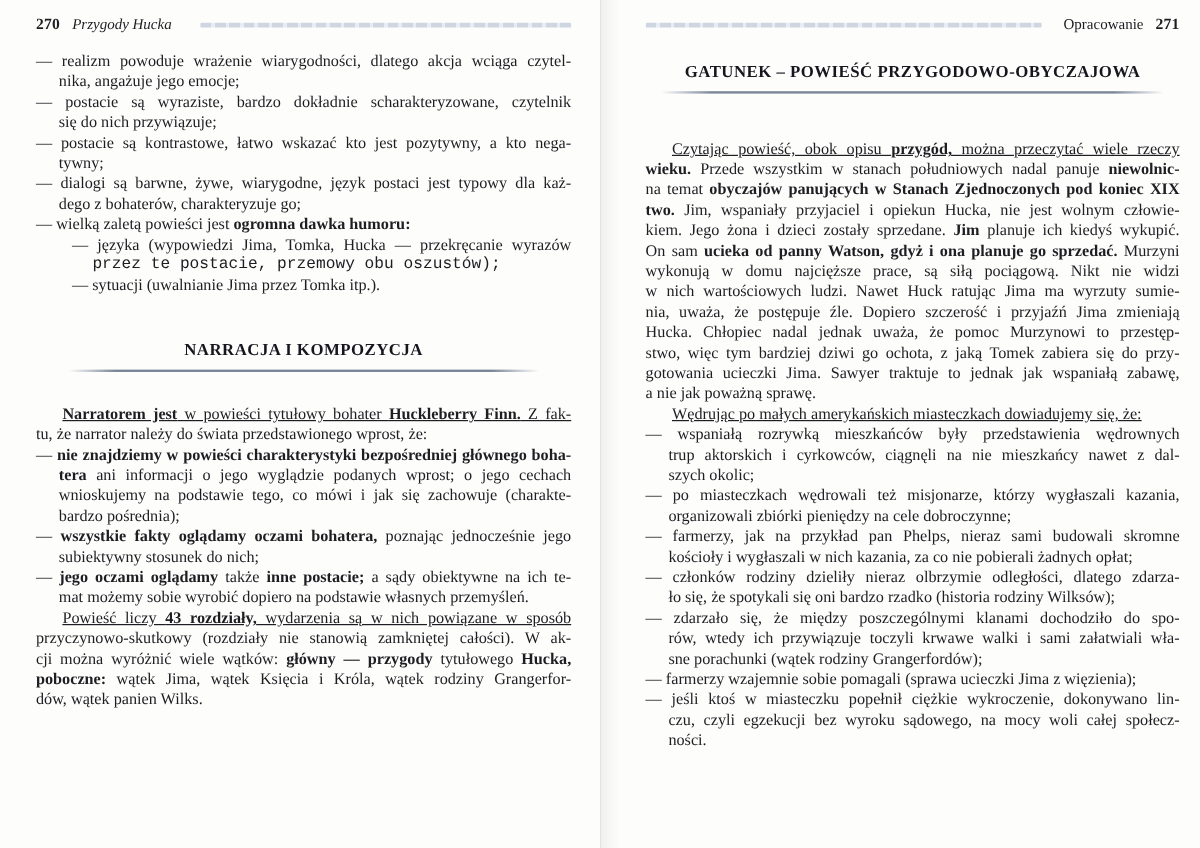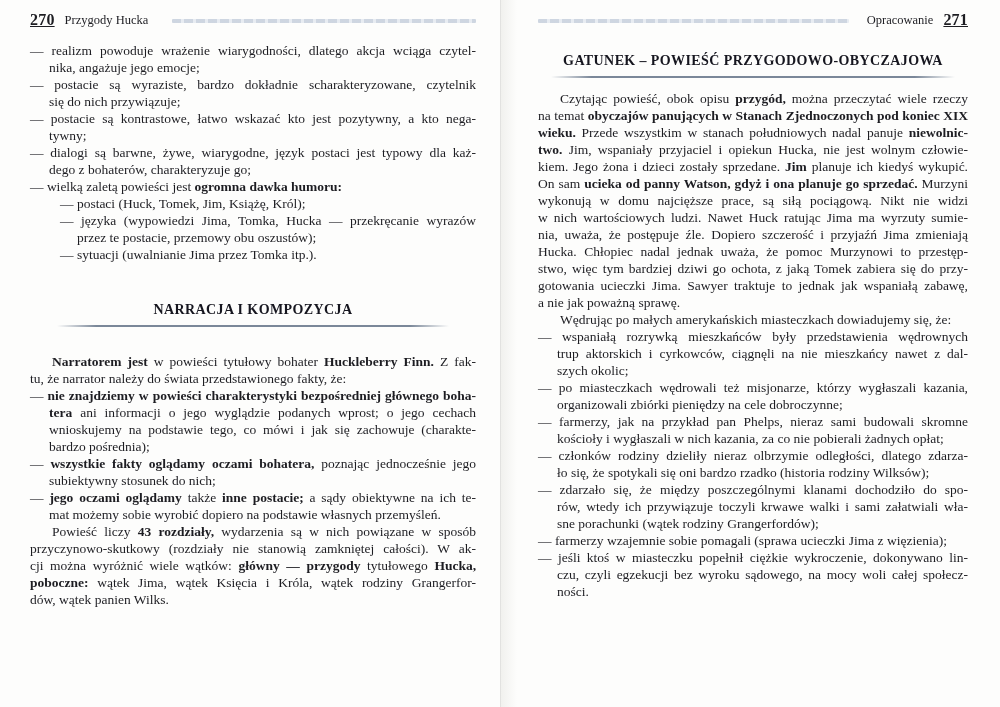--- a/index.html
+++ b/index.html
@@ -16,56 +16,56 @@
     display:flex;
     background:var(--paper);
     color:var(--ink);
     font-family:"Liberation Serif","DejaVu Serif",serif;
     overflow:hidden;
     box-sizing:border-box;
   }
   .page{width:500px;box-sizing:border-box;}
   .page-left{padding:12px 24px 0 30px;}
   .page-right{
-    padding:12px 32px 0 37px;
+    padding:12px 17px 0 37px;
     border-left:1px solid var(--gutter);
     background:linear-gradient(90deg,#f1f1ee 0px,var(--paper) 16px);
   }
   
   .page-header{
     display:flex;align-items:center;gap:10px;
     height:16px;margin-bottom:14px;
   }
-  .page-num{font-weight:bold;font-size:16px;letter-spacing:.2px;text-decoration:underline;}
+  .page-num{font-weight:bold;font-size:13px;letter-spacing:.2px;}
   .running-title{font-size:12.5px;white-space:nowrap;}
-  .page-left .running-title{}
+  .page-left .running-title{font-style:italic;}
   .header-rule{
     flex:1;height:4px;margin-top:2px;border-radius:1px;
     background:repeating-linear-gradient(90deg,var(--header-rule-a) 0 9px,var(--header-rule-b) 9px 12px);
     opacity:.85;
   }
   .page-left .header-rule{margin-left:14px;}
   .page-right .header-rule{margin-right:8px;}
   
   .page-body{font-size:13.5px;line-height:17px;}
   .ln{
     white-space:nowrap;
     text-align:justify;
     text-align-last:justify;
   }
   .ln.last{text-align-last:left;}
-  .ln.p{text-indent:22px;}
+  .ln.p{text-indent:22px;text-decoration:underline;}
   .ln.c{padding-left:19px;}
   .ln.s{padding-left:30px;}
-  .ln.sc{padding-left:47px;}
+  .ln.sc{padding-left:47px;font-family:Liberation Mono, monospace;}
   .ln b{font-weight:bold;}
   
   .section-heading{text-align:center;}
   .page-left .section-heading{margin:38px 0 26px;}
-  .page-right .section-heading{margin:24px 0 12px;}
+  .page-right .section-heading{margin:24px 0 37px;}
   .heading-text{
     font-weight:bold;font-size:14px;letter-spacing:.4px;
     color:#16161f;white-space:nowrap;
   }
   .heading-rule{
     height:2px;margin:7px auto 0;
     background:linear-gradient(90deg,
       rgba(90,106,128,0) 0%,
       rgba(90,106,128,.8) 10%,
       rgba(90,106,128,.8) 90%,
@@ -99,36 +99,33 @@
           <div class="ln c last">tywny;</div>
         </div>
         <div class="block">
           <div class="ln">— dialogi są barwne, żywe, wiarygodne, język postaci jest typowy dla każ-</div>
           <div class="ln c last">dego z bohaterów, charakteryzuje go;</div>
         </div>
         <div class="block">
           <div class="ln last">— wielką zaletą powieści jest <b>ogromna dawka humoru:</b></div>
         </div>
         <div class="block">
-          <div class="ln s last">— postaci (Huck, Tomek, Jim, Książę, Król);</div>
-        </div>
-        <div class="block">
           <div class="ln s">— języka (wypowiedzi Jima, Tomka, Hucka — przekręcanie wyrazów</div>
           <div class="ln sc last">przez te postacie, przemowy obu oszustów);</div>
         </div>
         <div class="block">
           <div class="ln s last">— sytuacji (uwalnianie Jima przez Tomka itp.).</div>
         </div>
         <div class="section-heading">
           <div class="heading-text">NARRACJA I KOMPOZYCJA</div>
           <div class="heading-rule"></div>
         </div>
         <div class="block">
           <div class="ln p"><b>Narratorem jest</b> w powieści tytułowy bohater <b>Huckleberry Finn.</b> Z fak-</div>
-          <div class="ln last">tu, że narrator należy do świata przedstawionego fakty, że:</div>
+          <div class="ln last">tu, że narrator należy do świata przedstawionego wprost, że:</div>
         </div>
         <div class="block">
           <div class="ln">— <b>nie znajdziemy w powieści charakterystyki bezpośredniej głównego boha-</b></div>
           <div class="ln c"><b>tera</b> ani informacji o jego wyglądzie podanych wprost; o jego cechach</div>
           <div class="ln c">wnioskujemy na podstawie tego, co mówi i jak się zachowuje (charakte-</div>
           <div class="ln c last">bardzo pośrednia);</div>
         </div>
         <div class="block">
           <div class="ln">— <b>wszystkie fakty oglądamy oczami bohatera,</b> poznając jednocześnie jego</div>
           <div class="ln c last">subiektywny stosunek do nich;</div>
@@ -153,22 +150,22 @@
       <span class="running-title">Opracowanie</span>
       <span class="page-num">271</span>
     </div>
     <div class="page-body">
         <div class="section-heading">
           <div class="heading-text">GATUNEK – POWIEŚĆ PRZYGODOWO-OBYCZAJOWA</div>
           <div class="heading-rule"></div>
         </div>
         <div class="block">
           <div class="ln p">Czytając powieść, obok opisu <b>przygód,</b> można przeczytać wiele rzeczy</div>
+          <div class="ln"><b>wieku.</b> Przede wszystkim w stanach południowych nadal panuje <b>niewolnic-</b></div>
           <div class="ln">na temat <b>obyczajów panujących w Stanach Zjednoczonych pod koniec XIX</b></div>
-          <div class="ln"><b>wieku.</b> Przede wszystkim w stanach południowych nadal panuje <b>niewolnic-</b></div>
           <div class="ln"><b>two.</b> Jim, wspaniały przyjaciel i opiekun Hucka, nie jest wolnym człowie-</div>
           <div class="ln">kiem. Jego żona i dzieci zostały sprzedane. <b>Jim</b> planuje ich kiedyś wykupić.</div>
           <div class="ln">On sam <b>ucieka od panny Watson, gdyż i ona planuje go sprzedać.</b> Murzyni</div>
           <div class="ln">wykonują w domu najcięższe prace, są siłą pociągową. Nikt nie widzi</div>
           <div class="ln">w nich wartościowych ludzi. Nawet Huck ratując Jima ma wyrzuty sumie-</div>
           <div class="ln">nia, uważa, że postępuje źle. Dopiero szczerość i przyjaźń Jima zmieniają</div>
           <div class="ln">Hucka. Chłopiec nadal jednak uważa, że pomoc Murzynowi to przestęp-</div>
           <div class="ln">stwo, więc tym bardziej dziwi go ochota, z jaką Tomek zabiera się do przy-</div>
           <div class="ln">gotowania ucieczki Jima. Sawyer traktuje to jednak jak wspaniałą zabawę,</div>
           <div class="ln last">a nie jak poważną sprawę.</div>

